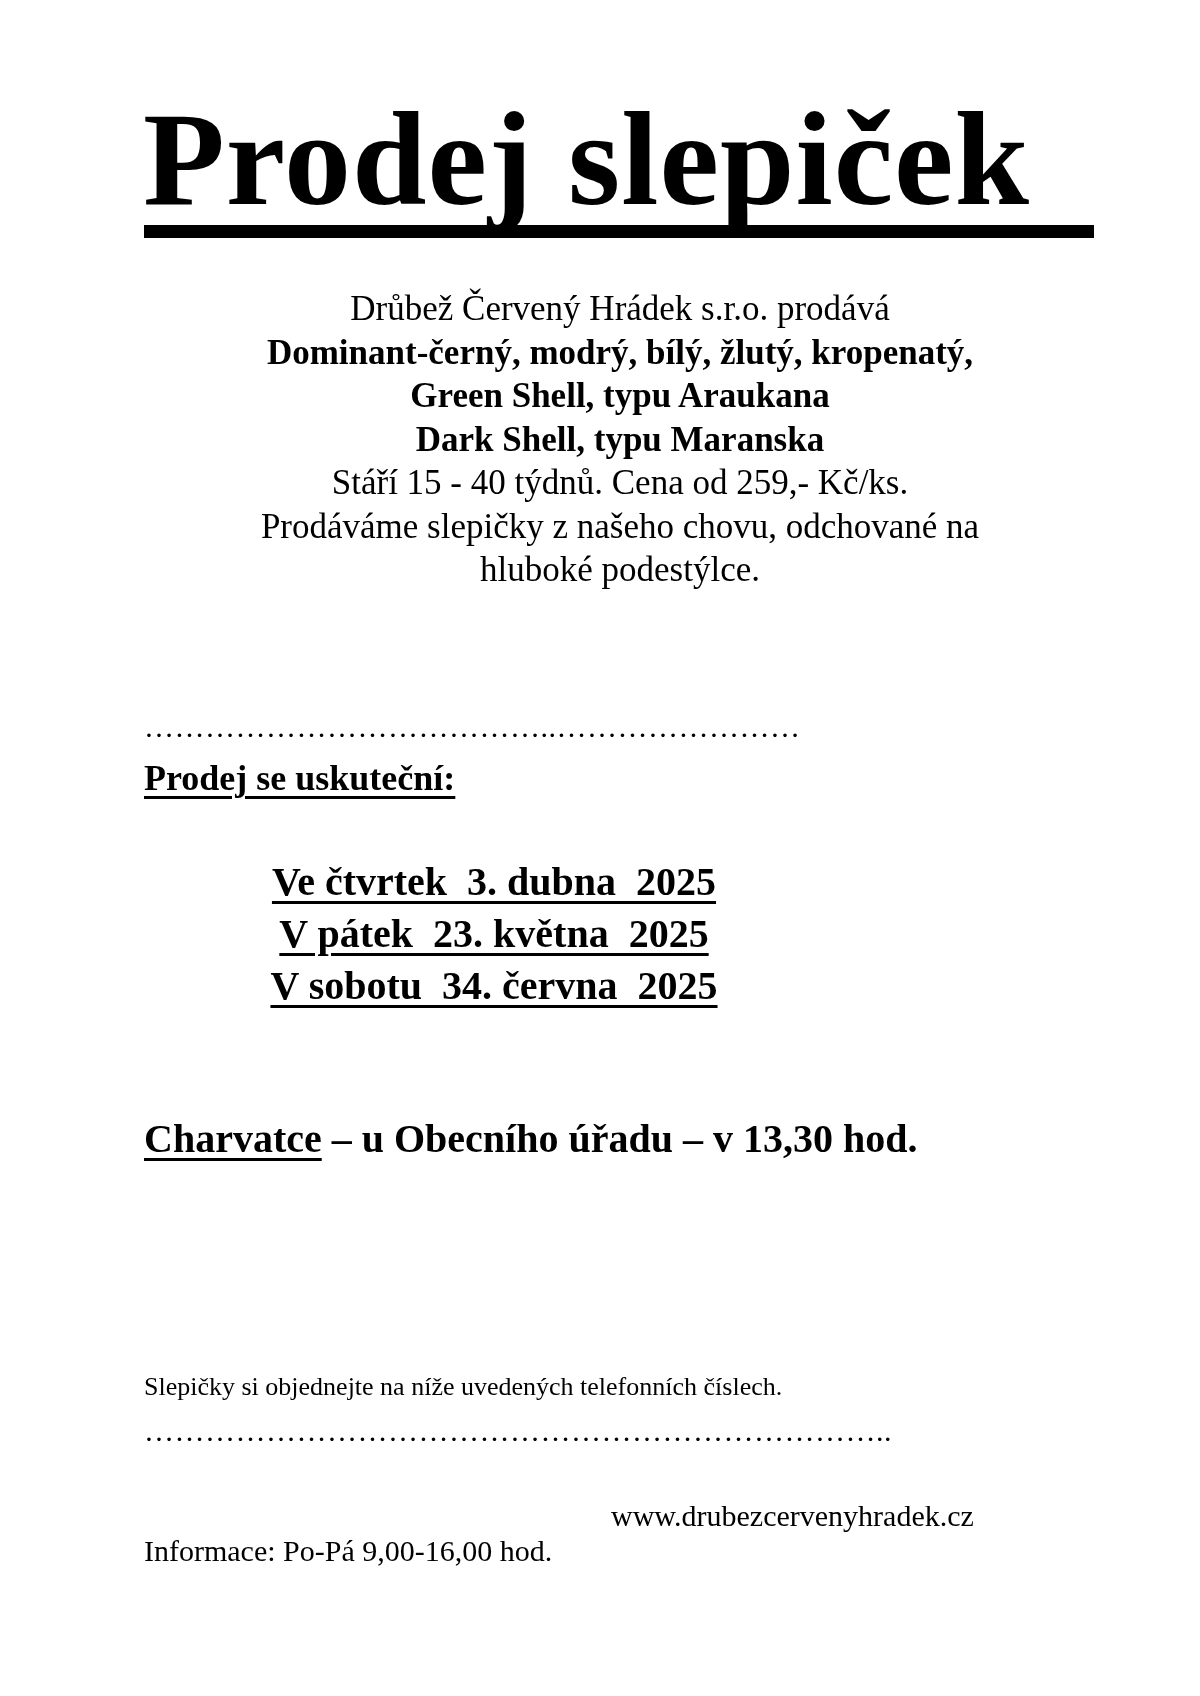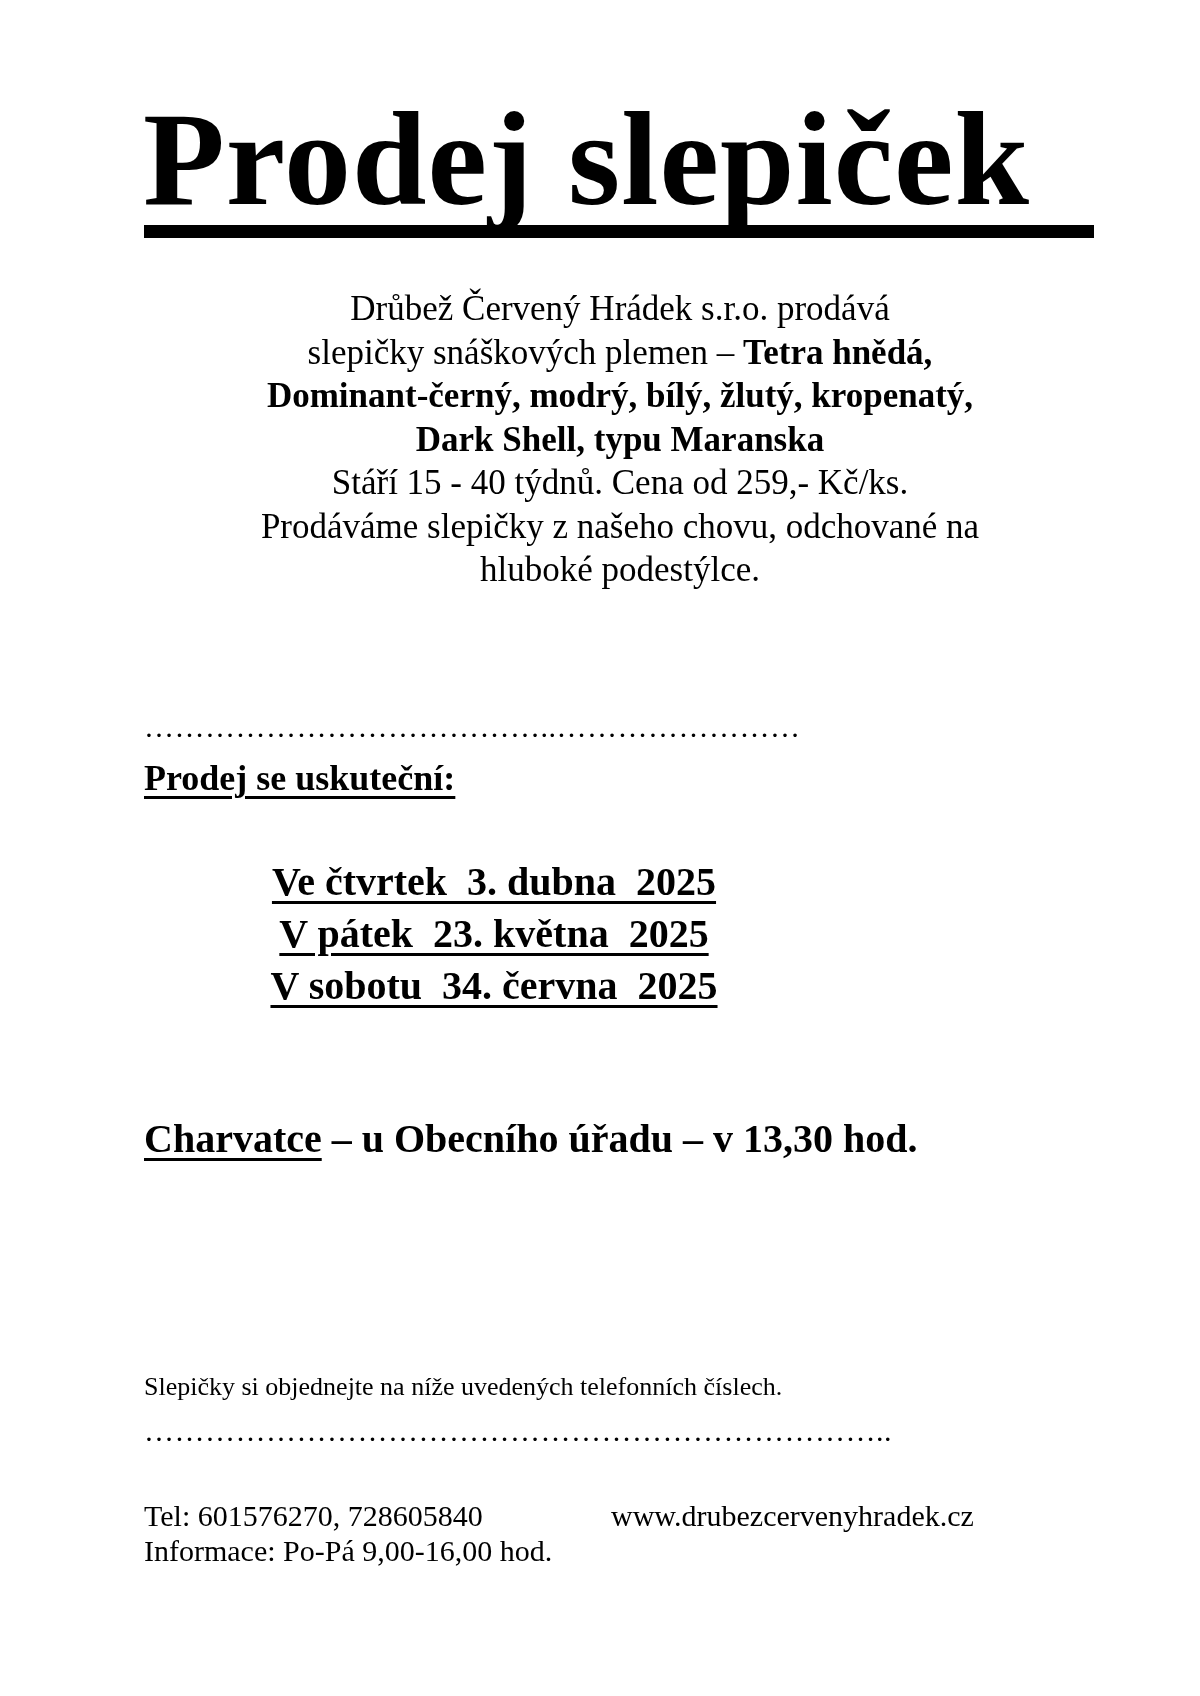--- a/index.html
+++ b/index.html
@@ -28,22 +28,22 @@
   .contact .web { position: absolute; left: 467px; top: 0; }
 </style>
 </head>
 <body>
 
 <div class="abs title">Prodej slepiček</div>
 <div class="abs title-bar"></div>
 
 <div class="abs intro">
   <span class="line">Drůbež Červený Hrádek s.r.o. prodává</span>
-  <span class="line"><span>slepičky snáškových plemen – </span><span class="b">Tetra hnědá,</span></span>
   <span class="line b">Dominant-černý, modrý, bílý, žlutý, kropenatý,</span>
+  <span class="line b">Green Shell, typu Araukana</span>
   <span class="line b">Dark Shell, typu Maranska</span>
   <span class="line">Stáří 15 - 40 týdnů. Cena od 259,- Kč/ks.</span>
   <span class="line">Prodáváme slepičky z našeho chovu, odchované na</span>
   <span class="line">hluboké podestýlce.</span>
 </div>
 
 <div class="abs dots dots1">…………………………………..……………………</div>
 
 <div class="abs section-head">Prodej se uskuteční:</div>
 
@@ -52,15 +52,14 @@
   <span class="d"><span>V pátek  23. května  2025</span></span>
   <span class="d"><span>V sobotu  34. června  2025</span></span>
 </div>
 
 <div class="abs place"><span class="town">Charvatce</span><span> – u Obecního úřadu – v 13,30 hod.</span></div>
 
 <div class="abs note">Slepičky si objednejte na níže uvedených telefonních číslech.</div>
 <div class="abs dots dots2">………………………………………………………………..</div>
 <div class="abs info">Informace: Po-Pá 9,00-16,00 hod.</div>
 <div class="abs contact">
-  <span>Tel: 601576270, 728605840</span>
   <span class="web">www.drubezcervenyhradek.cz</span>
 </div>
 
 </body></html>

